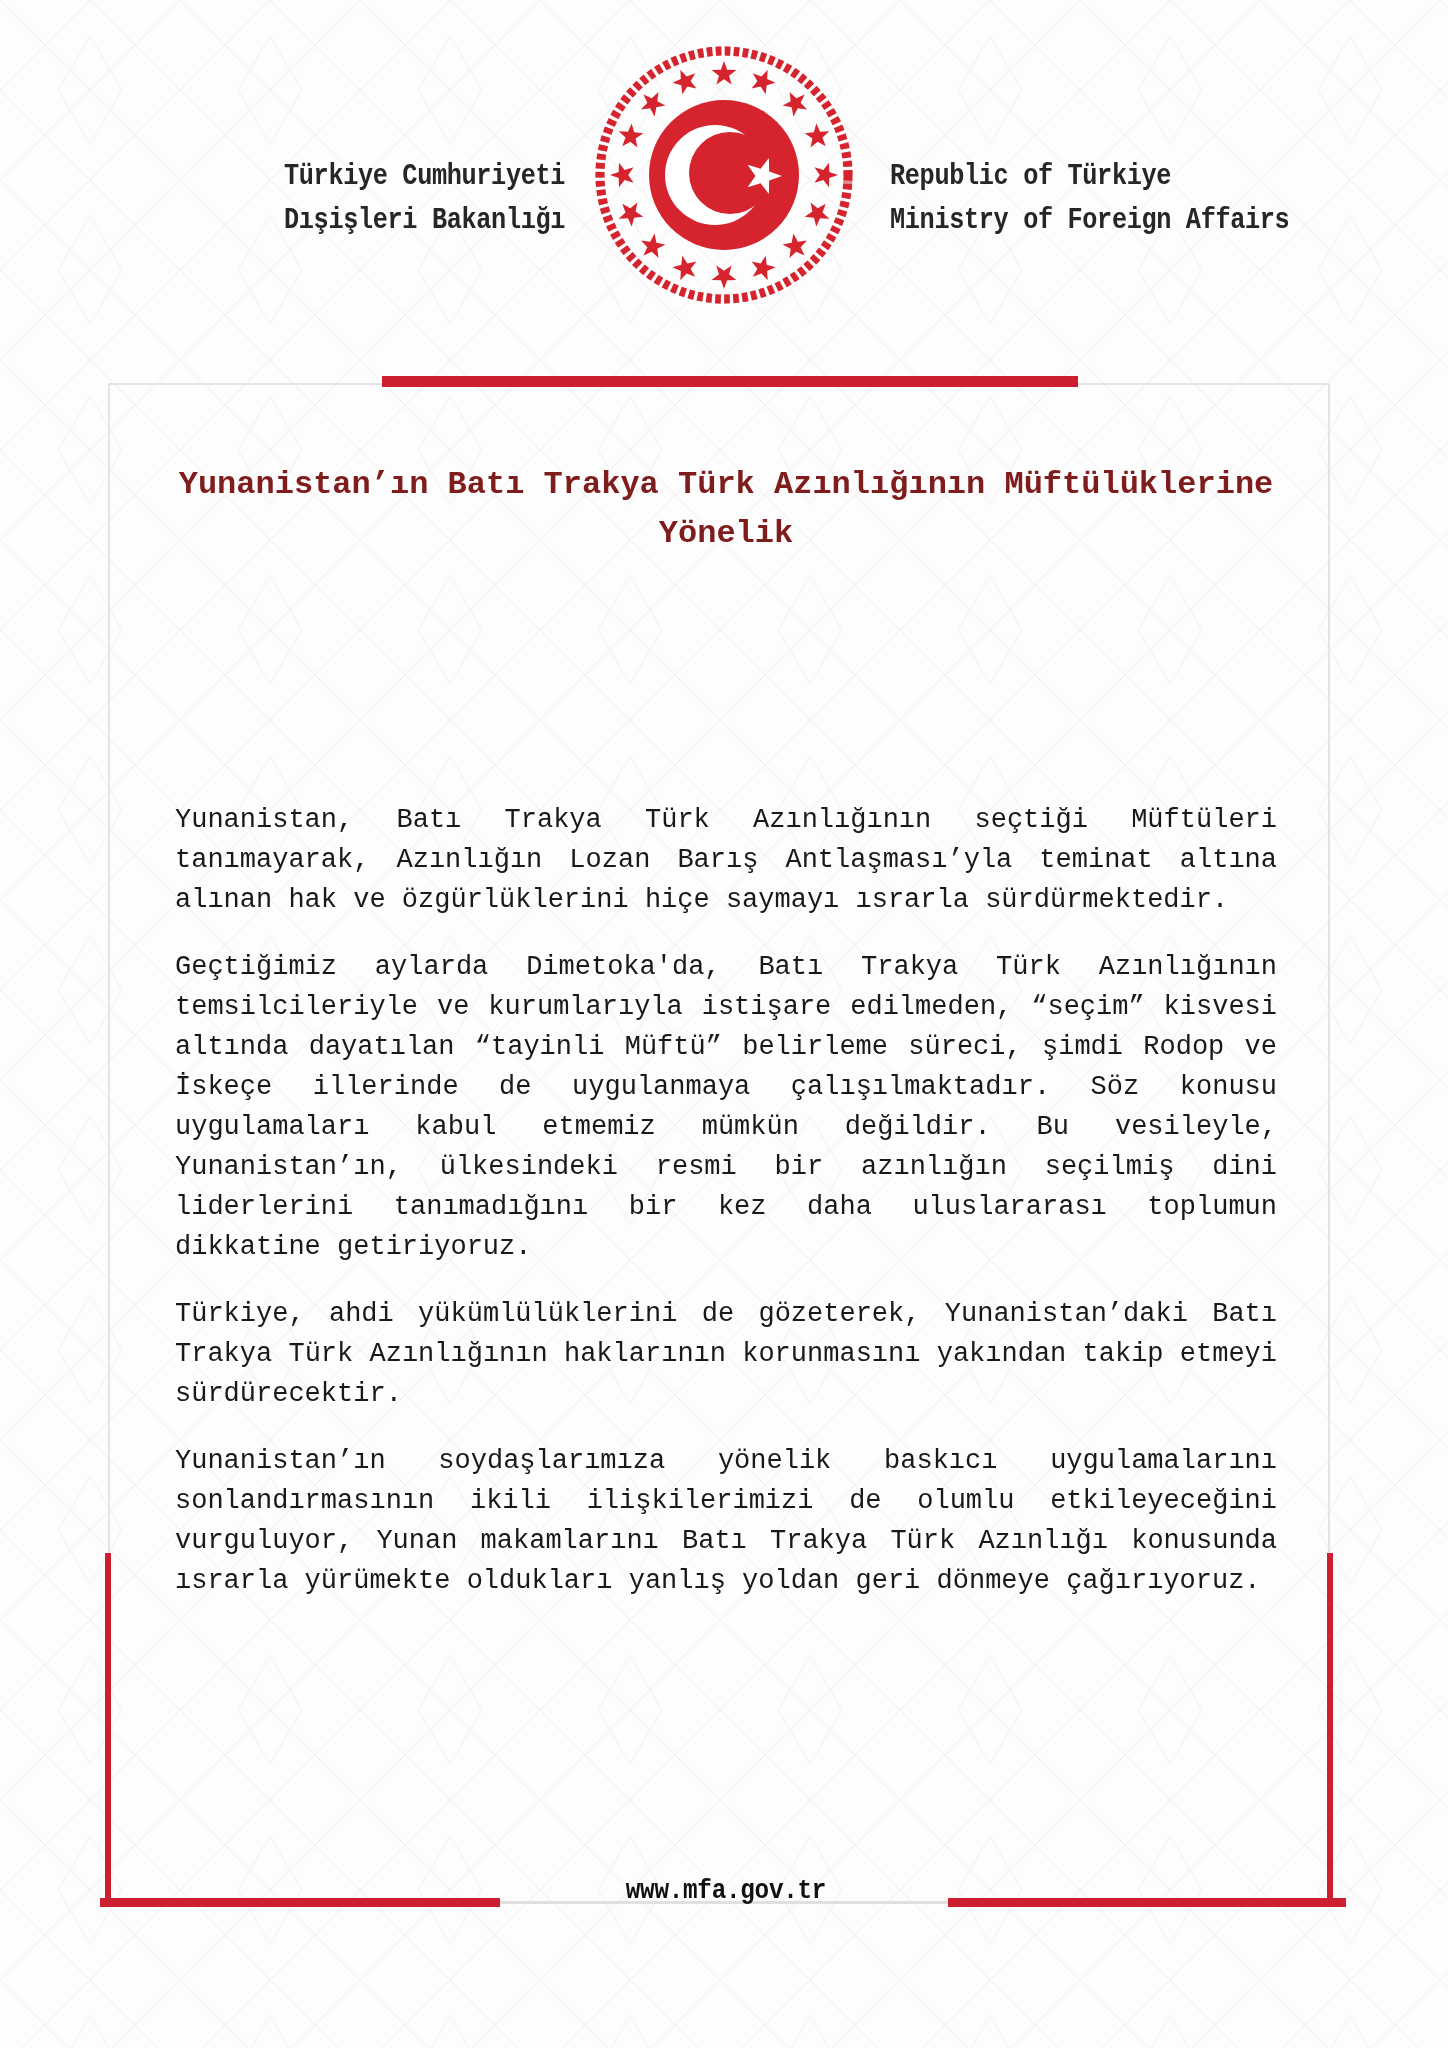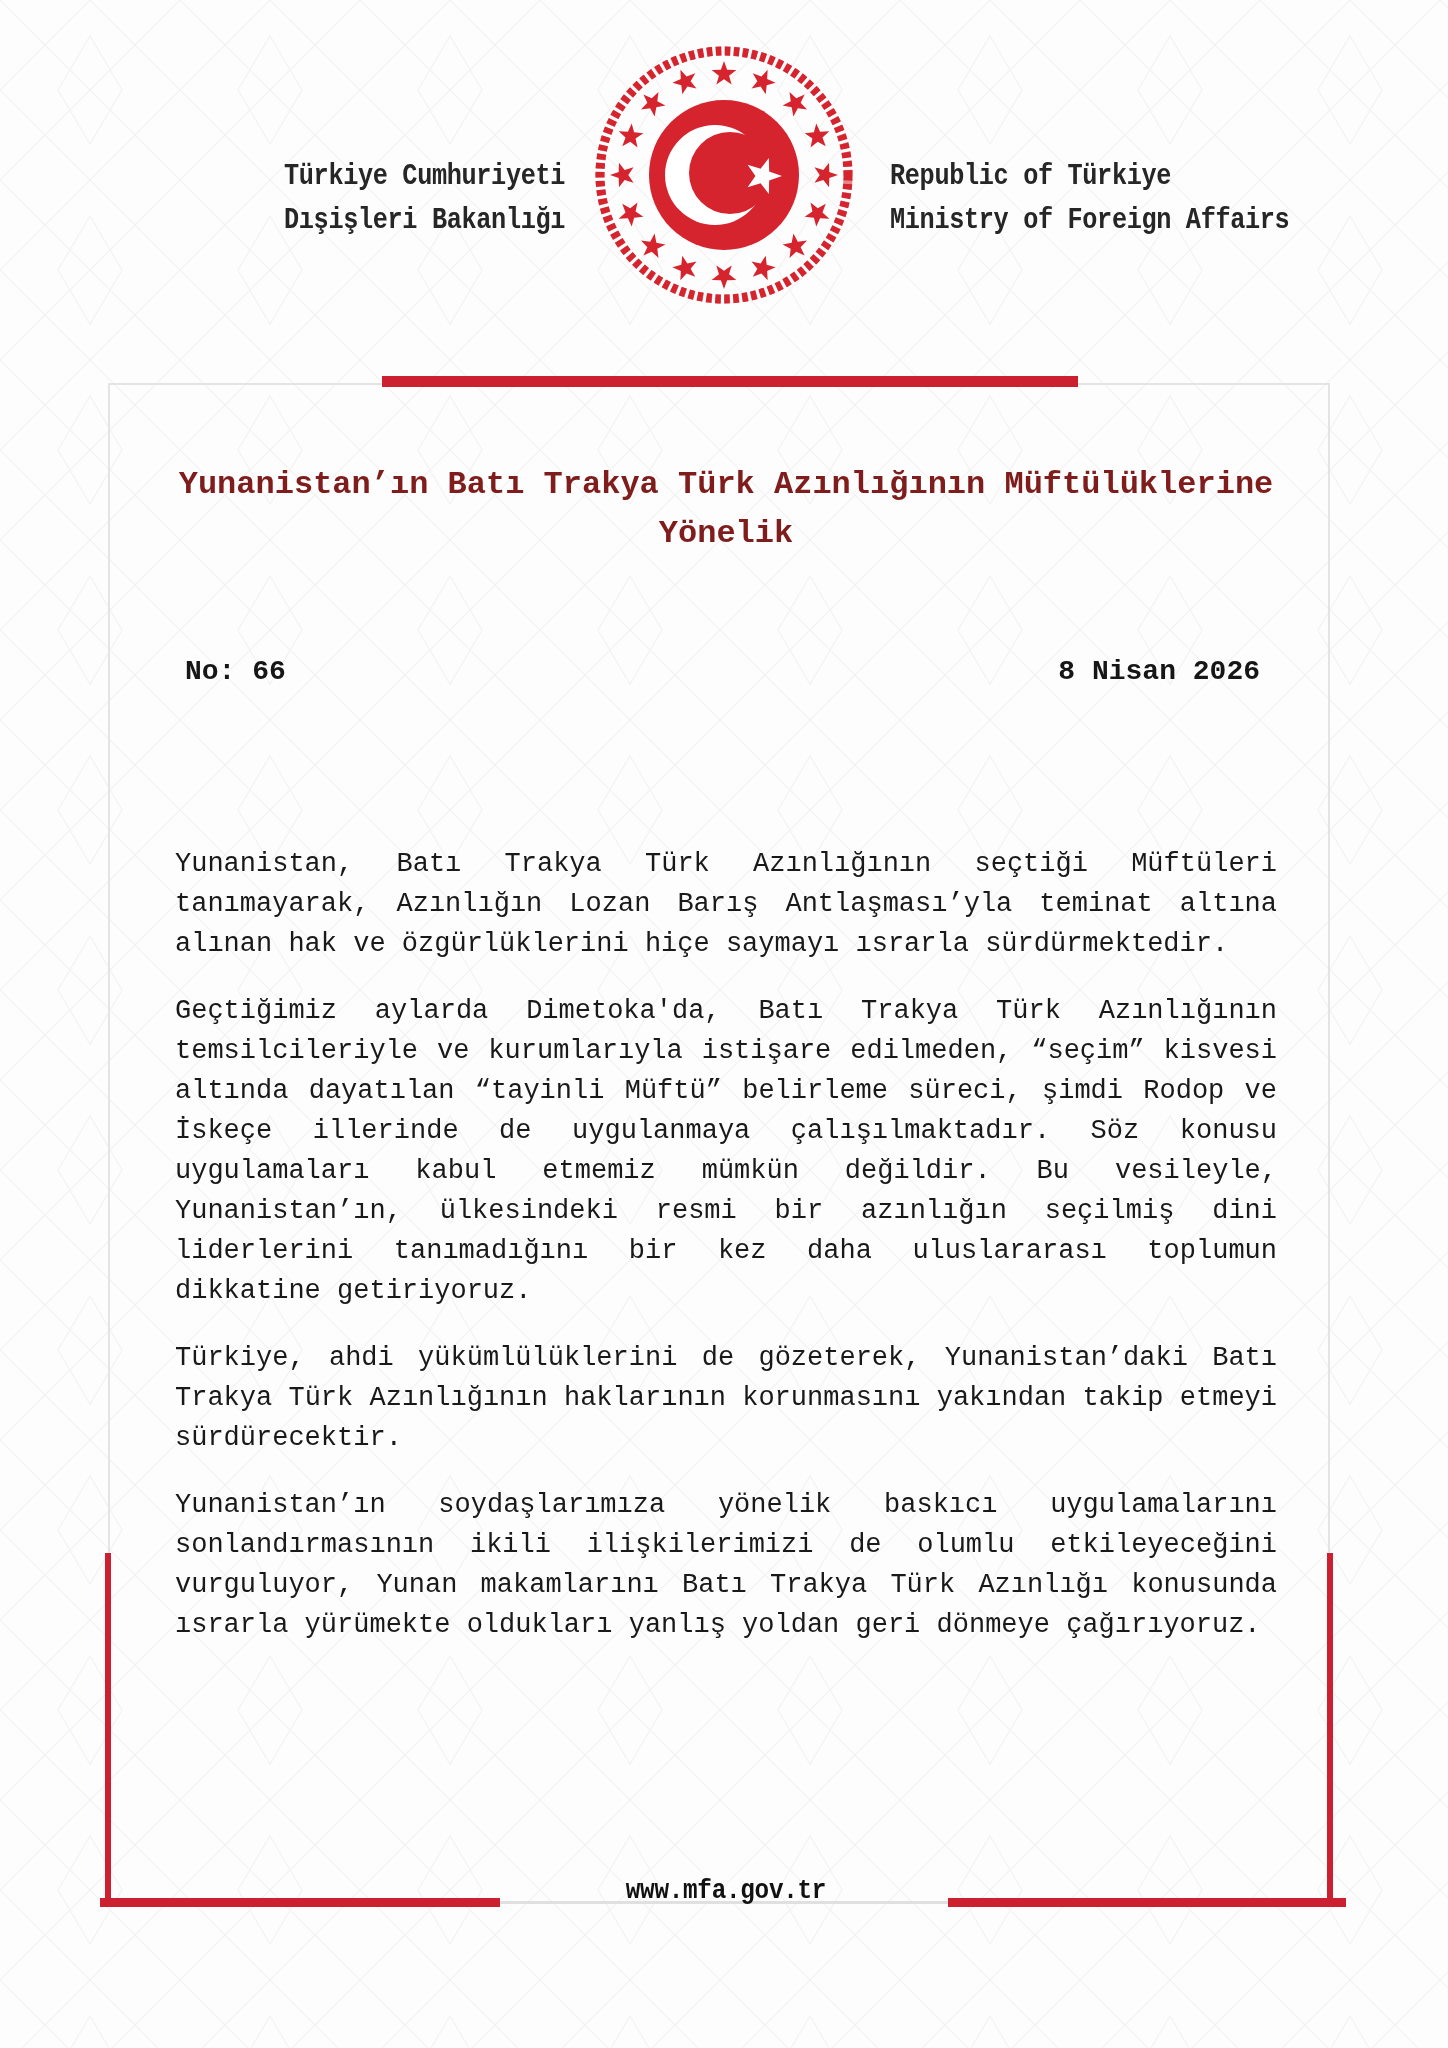--- a/index.html
+++ b/index.html
@@ -36,21 +36,21 @@
   
   .doc-title{
     position:absolute;left:175px;top:460px;width:1102px;z-index:2;
     text-align:center;font-weight:700;font-size:32px;line-height:49px;color:#7f1d1d;
   }
   .doc-meta{
     position:absolute;left:185px;top:656px;width:1075px;z-index:2;
     display:flex;justify-content:space-between;align-items:baseline;
     font-weight:700;font-size:28px;color:#161616;
   }
-  .doc-body{position:absolute;left:175px;top:800px;width:1102px;z-index:2;margin-top:44px;}
+  .doc-body{position:absolute;left:175px;top:800px;width:1102px;z-index:2;}
   .doc-body p{
     margin:0 0 27px 0;font-size:27px;line-height:40px;color:#191919;
     text-align:justify;text-justify:inter-word;
   }
   .footer-url{
     position:absolute;left:175px;top:1876px;width:1102px;z-index:3;
     text-align:center;font-weight:700;font-size:27px;color:#111;
     transform:scaleX(.9);transform-origin:center top;letter-spacing:-.3px;
   }
   .footer-url span{text-decoration:none;color:#111;cursor:pointer;}
@@ -122,24 +122,20 @@
   <div class="rule b-left-red"></div>
   <div class="rule b-right-red"></div>
   <div class="rule f-line-gray"></div>
   <div class="rule f-red-left"></div>
   <div class="rule f-red-right"></div>
 
   <div class="doc-title">
     <div>Yunanistan’ın Batı Trakya Türk Azınlığının Müftülüklerine Yönelik</div>
   </div>
 
-  <div class="doc-meta">
-    <span>No: 66</span>
-    <span>8 Nisan 2026</span>
-  </div>
 
   <div class="doc-body">
       <p>Yunanistan, Batı Trakya Türk Azınlığının seçtiği Müftüleri tanımayarak, Azınlığın Lozan Barış Antlaşması’yla teminat altına alınan hak ve özgürlüklerini hiçe saymayı ısrarla sürdürmektedir.</p>
       <p>Geçtiğimiz aylarda Dimetoka'da, Batı Trakya Türk Azınlığının temsilcileriyle ve kurumlarıyla istişare edilmeden, “seçim” kisvesi altında dayatılan “tayinli Müftü” belirleme süreci, şimdi Rodop ve İskeçe illerinde de uygulanmaya çalışılmaktadır. Söz konusu uygulamaları kabul etmemiz mümkün değildir. Bu vesileyle, Yunanistan’ın, ülkesindeki resmi bir azınlığın seçilmiş dini liderlerini tanımadığını bir kez daha uluslararası toplumun dikkatine getiriyoruz.</p>
       <p>Türkiye, ahdi yükümlülüklerini de gözeterek, Yunanistan’daki Batı Trakya Türk Azınlığının haklarının korunmasını yakından takip etmeyi sürdürecektir.</p>
       <p>Yunanistan’ın soydaşlarımıza yönelik baskıcı uygulamalarını sonlandırmasının ikili ilişkilerimizi de olumlu etkileyeceğini vurguluyor, Yunan makamlarını Batı Trakya Türk Azınlığı konusunda ısrarla yürümekte oldukları yanlış yoldan geri dönmeye çağırıyoruz.</p>
     </div>
 
   <div class="footer-url">
     <span>www.mfa.gov.tr</span>

